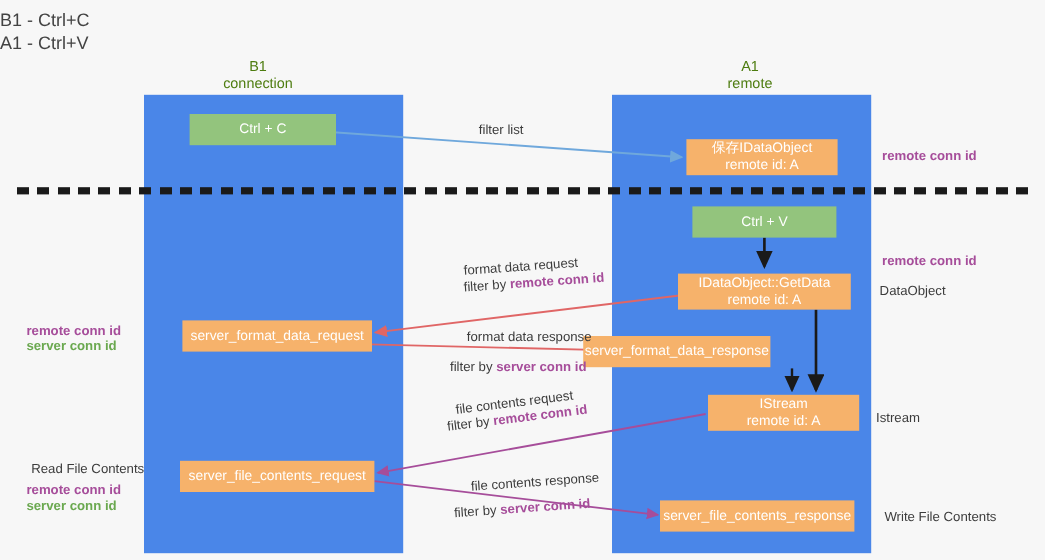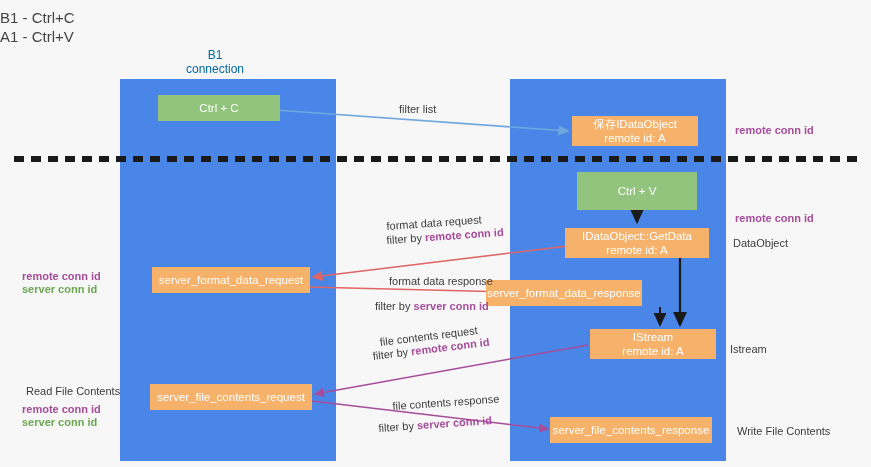--- a/index.html
+++ b/index.html
@@ -23,21 +23,21 @@
     height: 467px;
     pointer-events: none;
   }
   .lane {
     position: absolute;
     background: #4a86e8;
   }
   .lane-head {
     position: absolute;
     text-align: center;
-    color: #0369a1;
+    color: #4d7c0f;
     font-size: 12px;
     line-height: 14px;
   }
   .title {
     position: absolute;
     left: 0;
     top: 8px;
     width: 871px;
     text-align: left;
     color: #434343;
@@ -94,20 +94,24 @@
 
   <div class="title">
     <div>B1 - Ctrl+C</div>
     <div>A1 - Ctrl+V</div>
   </div>
 
   <div class="lane-head" style="left:155px; top:48px; width:120px;">
     <div>B1</div>
     <div>connection</div>
   </div>
+  <div class="lane-head" style="left:565px; top:48px; width:120px;">
+    <div>A1</div>
+    <div>remote</div>
+  </div>
 
   <div class="lane" style="left:120px; top:79px; width:216px; height:382px;"></div>
   <div class="lane" style="left:510px; top:79px; width:216px; height:382px;"></div>
 
   <svg id="svg-layer">
     <defs>
       <marker id="ah-blue" markerWidth="7" markerHeight="7" refX="6" refY="3.2" orient="auto">
         <path d="M0,0 L7,3.2 L0,6.4 z" fill="#6fa8dc"></path>
       </marker>
       <marker id="ah-red" markerWidth="7" markerHeight="7" refX="6" refY="3.2" orient="auto">
@@ -142,21 +146,21 @@
 
   <div class="node green" style="left:158px; top:95px; width:122px; height:26px;">
     <span>Ctrl + C</span>
   </div>
 
   <div class="node orange" style="left:572px; top:116px; width:126px; height:30px;">
     <span>保存IDataObject</span>
     <span>remote id: A</span>
   </div>
 
-  <div class="node green" style="left:577px; top:172px; width:120px; height:38px;">
+  <div class="node green" style="left:577px; top:172px; width:120px; height:26px;">
     <span>Ctrl + V</span>
   </div>
 
   <div class="node orange" style="left:565px; top:228px; width:144px; height:30px;">
     <span>IDataObject::GetData</span>
     <span>remote id: A</span>
   </div>
 
   <div class="node orange" style="left:152px; top:267px; width:158px; height:26px;">
     <span>server_format_data_request</span>

